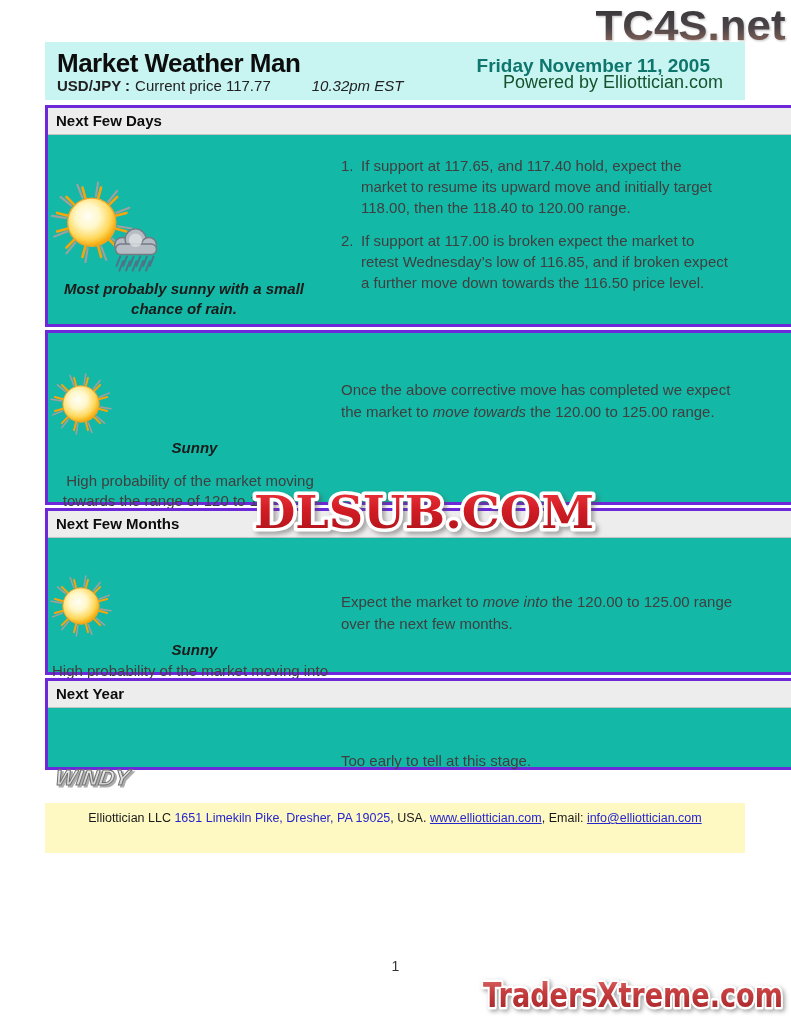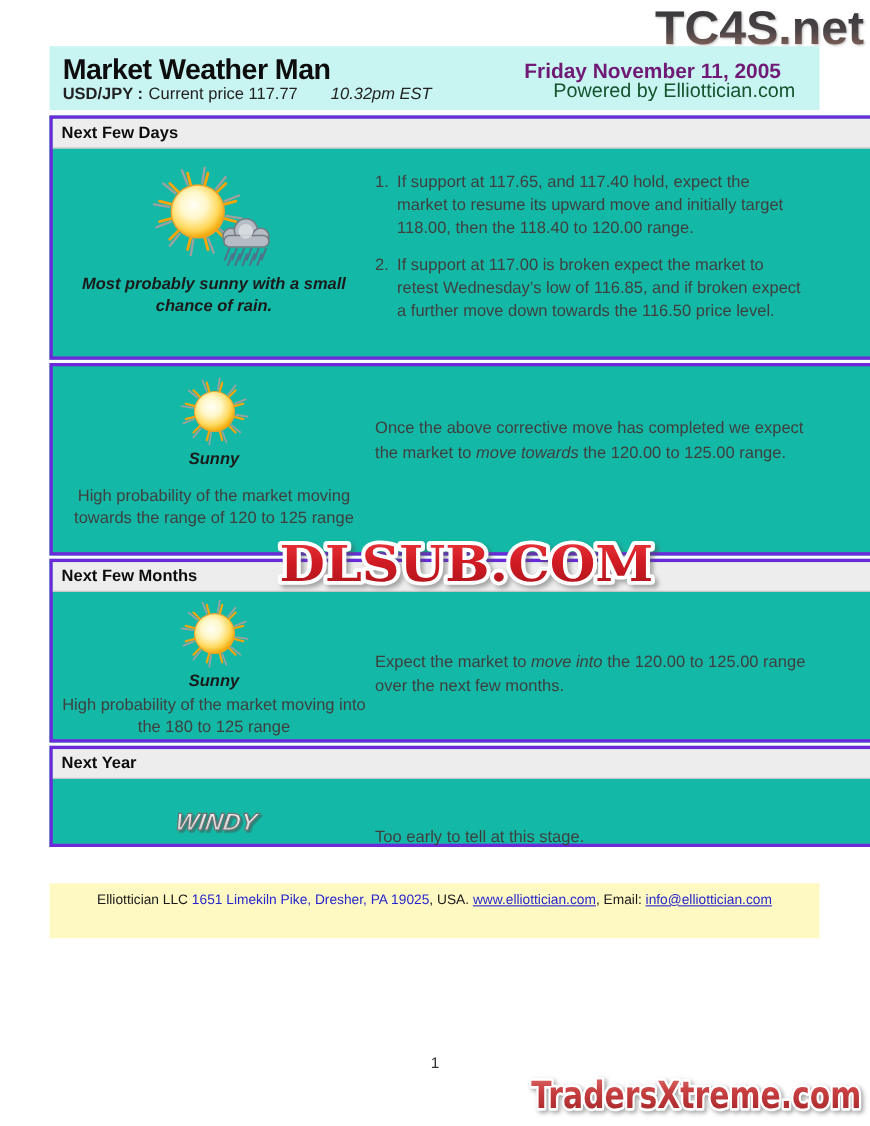--- a/index.html
+++ b/index.html
@@ -13,40 +13,40 @@
   }
   
   .tc4s-svg { position: absolute; top: 2px; right: 3px;
     filter: drop-shadow(1px 1px 1px rgba(0,0,0,0.25)); }
   
   .header-box { position: absolute; left: 45px; top: 42px; width: 700px; height: 58px;
     background: #c8f4f2; }
   .report-title { position: absolute; left: 12px; top: 6px;
     font-size: 26px; font-weight: bold; color: #0d0d0d; letter-spacing: -0.5px; }
   .report-date { position: absolute; right: 35px; top: 13px;
-    font-size: 19px; font-weight: bold; color: #701a75; }
+    font-size: 19px; font-weight: bold; color: #0f766e; }
   .subline { position: absolute; left: 12px; bottom: 6px; font-size: 15px; color: #222; }
   .subline .pair { font-weight: bold; }
   .subline .price { margin-left: 5px; }
-  .subline .time { margin-left: 30px; font-style: italic; }
+  .subline .time { margin-left: 41px; font-style: italic; }
   .powered { position: absolute; right: 22px; bottom: 7px;
     font-size: 18px; color: #14532d; }
   
   .section { position: absolute; left: 45px; width: 778px;
     border: 3px solid #6d28d9; background: #14b8a6; box-sizing: border-box; }
   #sec1 { top: 105px; height: 222px; }
   #sec2 { top: 330px; height: 175px; }
   #sec3 { top: 508px; height: 167px; }
   #sec4 { top: 678px; height: 92px; }
   .sec-bar { height: 26px; line-height: 26px; padding-left: 8px;
     background: #ededed; border-bottom: 1px solid #c3c3c3;
     font-size: 15px; font-weight: bold; color: #0d0d0d; }
   .sec-body { display: flex; }
   .left-col { width: 293px; display: flex; flex-direction: column;
-    align-items: center; text-align: center; box-sizing: border-box; }
+    text-align: center; box-sizing: border-box; margin-top: 30px; }
   .right-col { flex: 1; box-sizing: border-box; }
   #sec1 .left-col { padding-top: 13px; }
   #sec2 .left-col { padding-top: 8px; }
   #sec3 .left-col { padding-top: 5px; }
   #sec4 .left-col { padding-top: 23px; }
   #sec1 .right-col { padding-top: 20px; }
   #sec2 .right-col { padding-top: 46px; }
   #sec3 .right-col { padding-top: 53px; }
   #sec4 .right-col { padding-top: 42px; }
   .caption-bold { width: 272px; margin-top: 5px;

